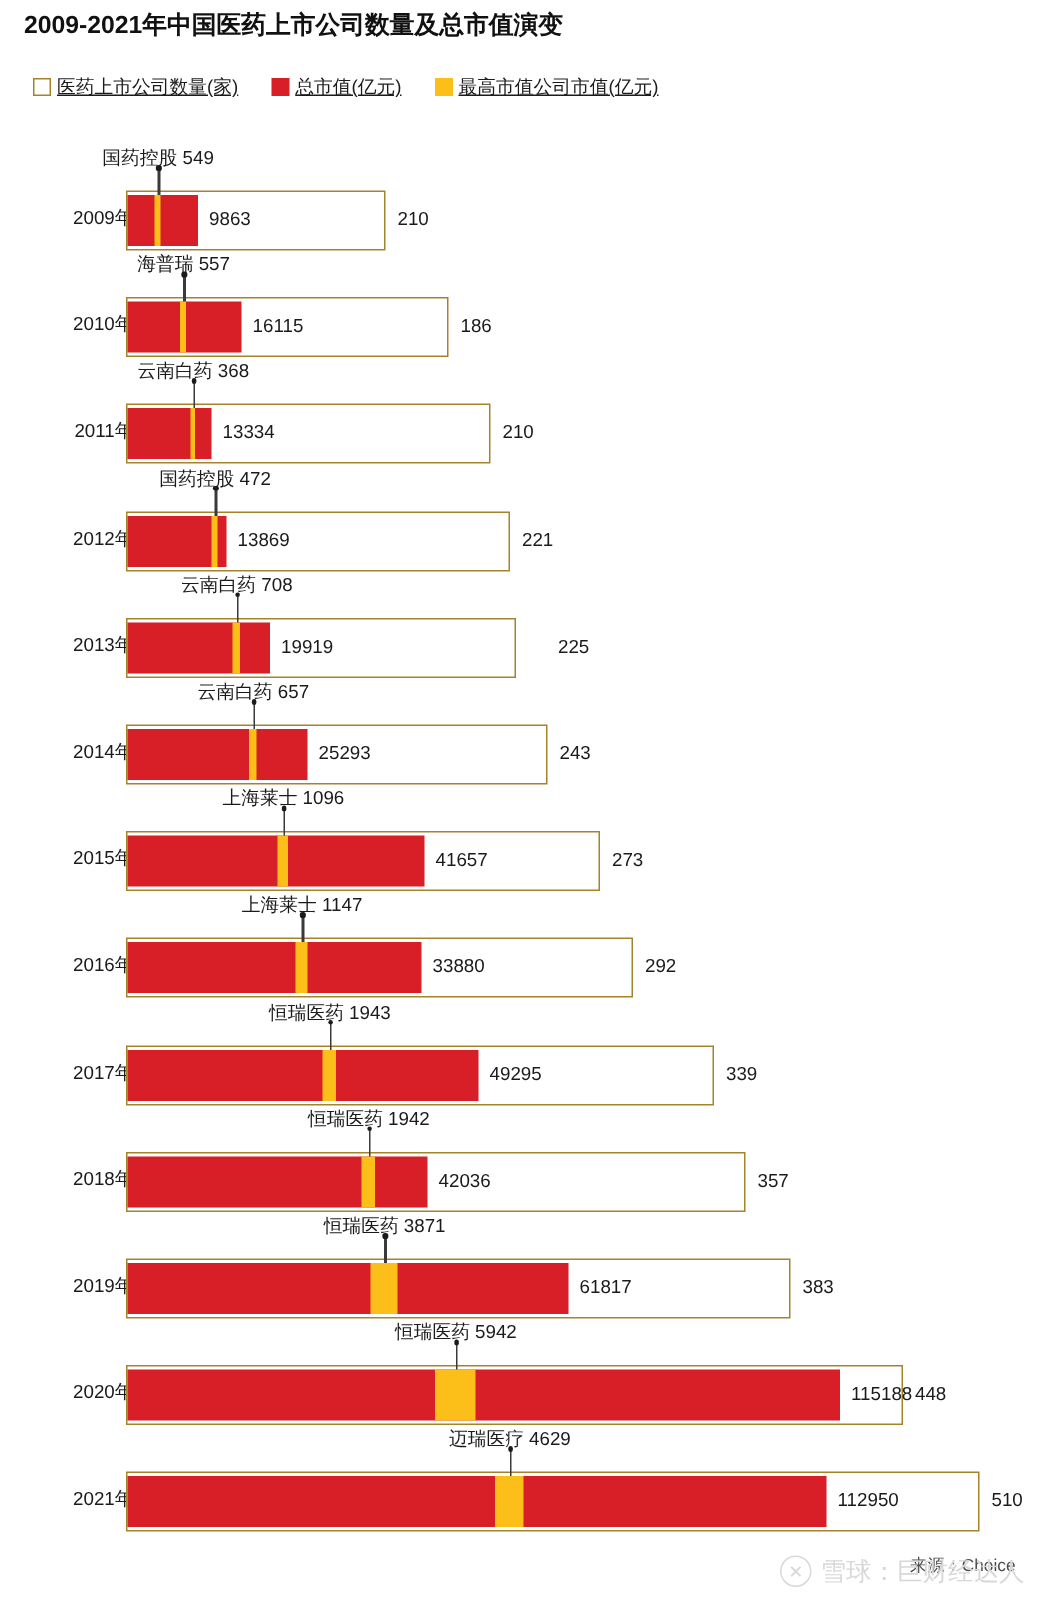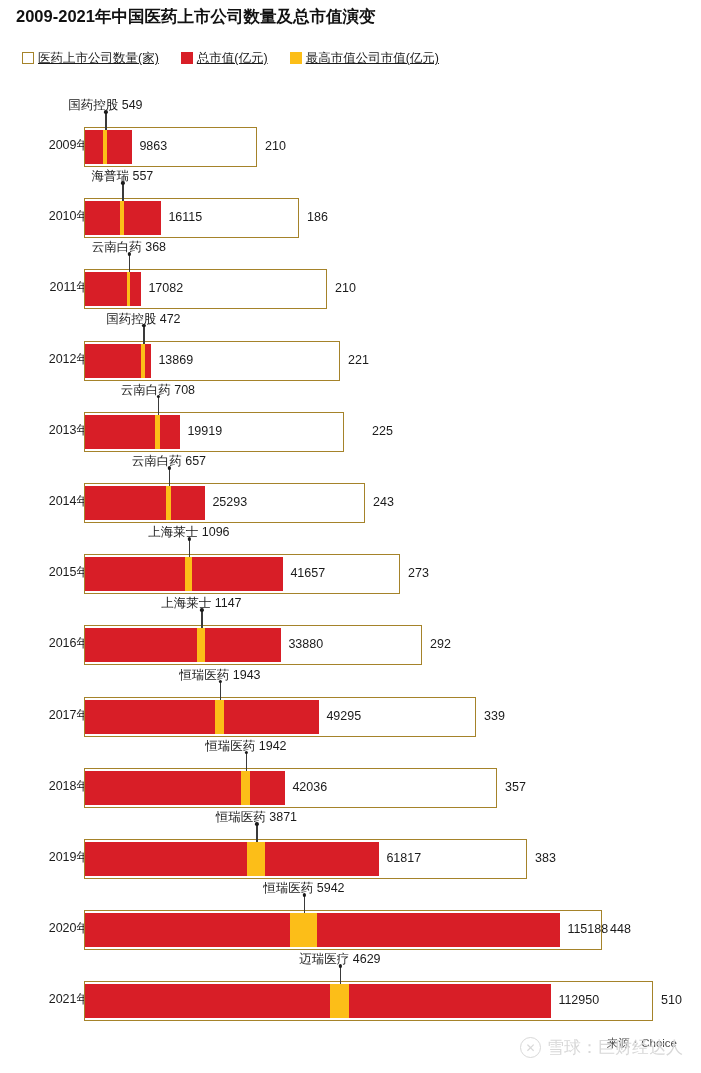--- a/index.html
+++ b/index.html
@@ -228,21 +228,21 @@
       <div class="count-value" style="left: 307px;">186</div>
       <div class="callout-line" style="left: 122.4px;"></div>
       <div class="callout-dot" style="left: 122.4px;"></div>
       <div class="callout" style="left: 122.4px;">海普瑞 557</div>
     </div>
     <div class="row" style="top: 251.4px;">
       <div class="year-label">2011年</div>
       <div class="count-bar" style="left: 84px; width: 243px;"></div>
       <div class="cap-bar" style="left: 85.4px; width: 56px;"></div>
       <div class="top-bar" style="left: 127.4px; width: 3px;"></div>
-      <div class="cap-value" style="left: 148.4px;">17082</div>
+      <div class="cap-value" style="left: 148.4px;">13334</div>
       <div class="count-value" style="left: 335px;">210</div>
       <div class="callout-line" style="left: 128.9px;"></div>
       <div class="callout-dot" style="left: 128.9px;"></div>
       <div class="callout" style="left: 128.9px; text-align: center;">云南白药 368</div>
     </div>
     <div class="row" style="top: 322.6px;">
       <div class="year-label">2012年</div>
       <div class="count-bar" style="left: 84px; width: 256px;"></div>
       <div class="cap-bar" style="left: 85.4px; width: 66px;"></div>
       <div class="top-bar" style="left: 141.4px; width: 4px;"></div>

